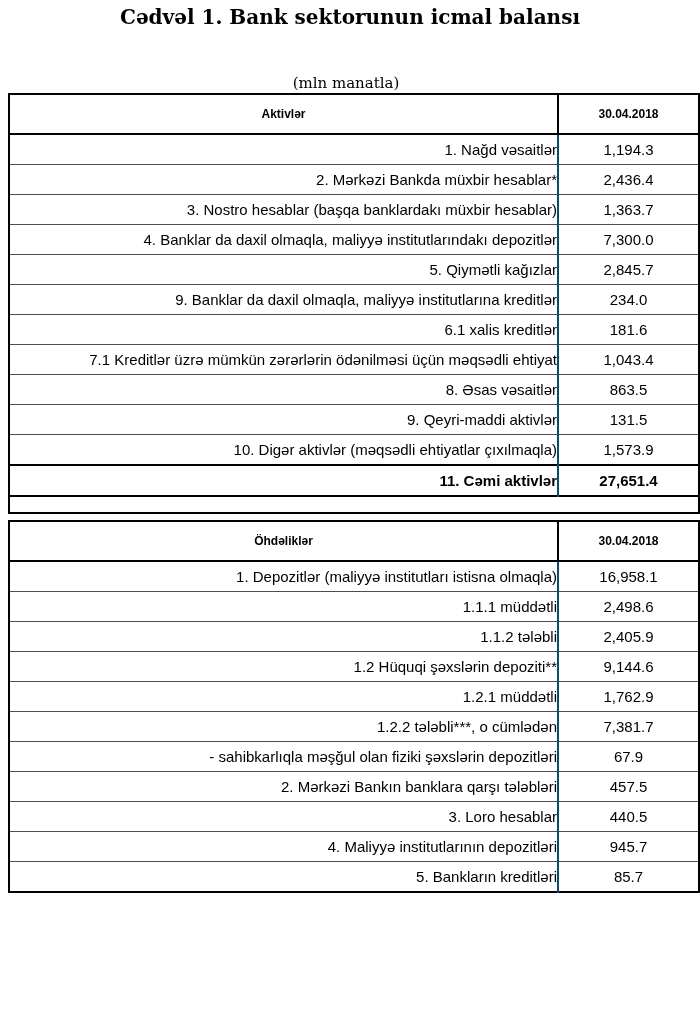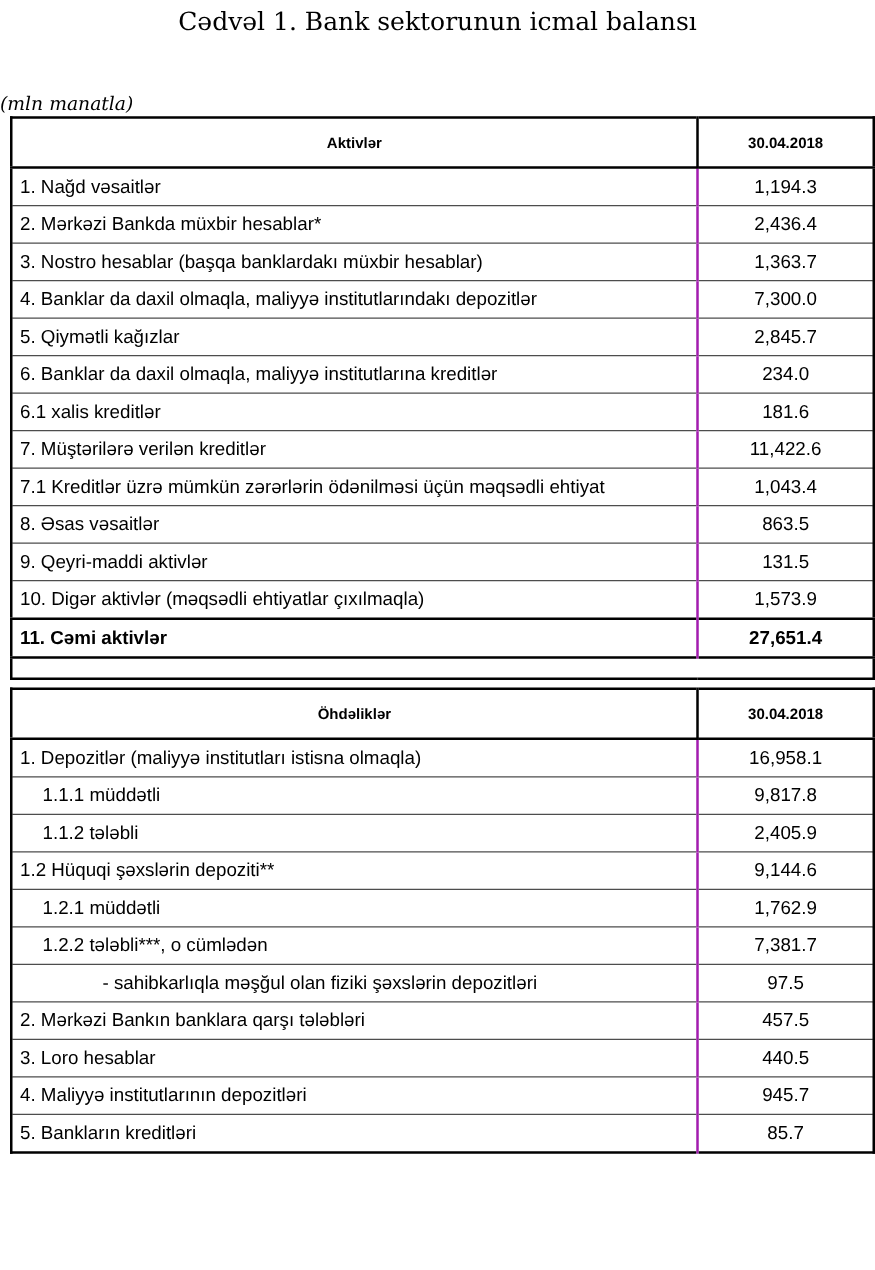--- a/index.html
+++ b/index.html
@@ -7,31 +7,30 @@
     width: 700px; height: 1016px;
     font-family: "Liberation Sans", sans-serif;
     color: #000;
     overflow: hidden;
   }
   .page { width: 700px; }
   .title {
     margin-top: 4px;
     text-align: center;
     font-family: "DejaVu Serif", "Liberation Serif", serif;
-    font-weight: normal;
+    font-weight: bold;
     font-size: 20px;
     line-height: 26px;
     letter-spacing: 0px;
   }
   .unit-note {
     margin-top: 44px;
     padding-right: 8px;
-    text-align: left;
+    text-align: center;
     font-family: "DejaVu Serif", "Liberation Serif", serif;
-    font-style: italic;
     font-size: 15px;
     line-height: 19px;
   }
   table.bal {
     margin-left: 8px;
     width: 690px;
     border-collapse: collapse;
     table-layout: fixed;
     border: 2px solid #000;
     font-size: 15px;
@@ -49,22 +48,22 @@
     vertical-align: middle;
   }
   table.bal th.c1 { border-right: 2px solid #000; }
   table.bal td {
     height: 29px;
     border: 1px solid #4d4d4d;
     vertical-align: middle;
     padding: 0;
   }
   table.bal td.c1 {
-    border-right: 2px solid #a21caf;
-    text-align: left;
+    border-right: 2px solid #0c4a6e;
+    text-align: right;
     padding-left: 6px;
   }
   table.bal td.c1.ind1 { padding-left: 24px; margin-left: 48px; }
   table.bal td.c1.ind2 { padding-left: 72px; }
   table.bal td.c2 { text-align: center; }
   table.bal tr.bold td { font-weight: bold; }
   table.bal tr.bold td { border-top: 2px solid #000; }
   table.bal tfoot td {
     height: 15px;
     border-top: 2px solid #000;
@@ -106,30 +105,26 @@
         </tr>
         <tr>
           <td class="c1 ind0">4. Banklar da daxil olmaqla, maliyyə institutlarındakı depozitlər</td>
           <td class="c2">7,300.0</td>
         </tr>
         <tr>
           <td class="c1 ind0">5. Qiymətli kağızlar</td>
           <td class="c2">2,845.7</td>
         </tr>
         <tr>
-          <td class="c1 ind0">6. Banklar da daxil olmaqla, maliyyə institutlarına kreditlər</td>
+          <td class="c1 ind0">9. Banklar da daxil olmaqla, maliyyə institutlarına kreditlər</td>
           <td class="c2">234.0</td>
         </tr>
         <tr>
           <td class="c1 ind0">6.1  xalis kreditlər</td>
           <td class="c2">181.6</td>
-        </tr>
-        <tr>
-          <td class="c1 ind0">7. Müştərilərə verilən kreditlər</td>
-          <td class="c2">11,422.6</td>
         </tr>
         <tr>
           <td class="c1 ind0">7.1 Kreditlər üzrə mümkün zərərlərin ödənilməsi üçün məqsədli ehtiyat</td>
           <td class="c2">1,043.4</td>
         </tr>
         <tr>
           <td class="c1 ind0">8.  Əsas vəsaitlər</td>
           <td class="c2">863.5</td>
         </tr>
         <tr>
@@ -163,41 +158,41 @@
         <th class="c2">30.04.2018</th>
       </tr>
     </thead>
     <tbody>
         <tr>
           <td class="c1 ind0">1. Depozitlər (maliyyə institutları istisna olmaqla)</td>
           <td class="c2">16,958.1</td>
         </tr>
         <tr>
           <td class="c1 ind1">1.1.1 müddətli</td>
-          <td class="c2">9,817.8</td>
+          <td class="c2">2,498.6</td>
         </tr>
         <tr>
           <td class="c1 ind1">1.1.2 tələbli</td>
           <td class="c2">2,405.9</td>
         </tr>
         <tr>
           <td class="c1 ind0">1.2 Hüquqi şəxslərin depoziti**</td>
           <td class="c2">9,144.6</td>
         </tr>
         <tr>
           <td class="c1 ind1">1.2.1 müddətli</td>
           <td class="c2">1,762.9</td>
         </tr>
         <tr>
           <td class="c1 ind1">1.2.2 tələbli***, o cümlədən</td>
           <td class="c2">7,381.7</td>
         </tr>
         <tr>
           <td class="c1 ind2">- sahibkarlıqla məşğul olan fiziki şəxslərin depozitləri</td>
-          <td class="c2">97.5</td>
+          <td class="c2">67.9</td>
         </tr>
         <tr>
           <td class="c1 ind0">2. Mərkəzi Bankın banklara qarşı tələbləri</td>
           <td class="c2">457.5</td>
         </tr>
         <tr>
           <td class="c1 ind0">3. Loro hesablar</td>
           <td class="c2">440.5</td>
         </tr>
         <tr>

